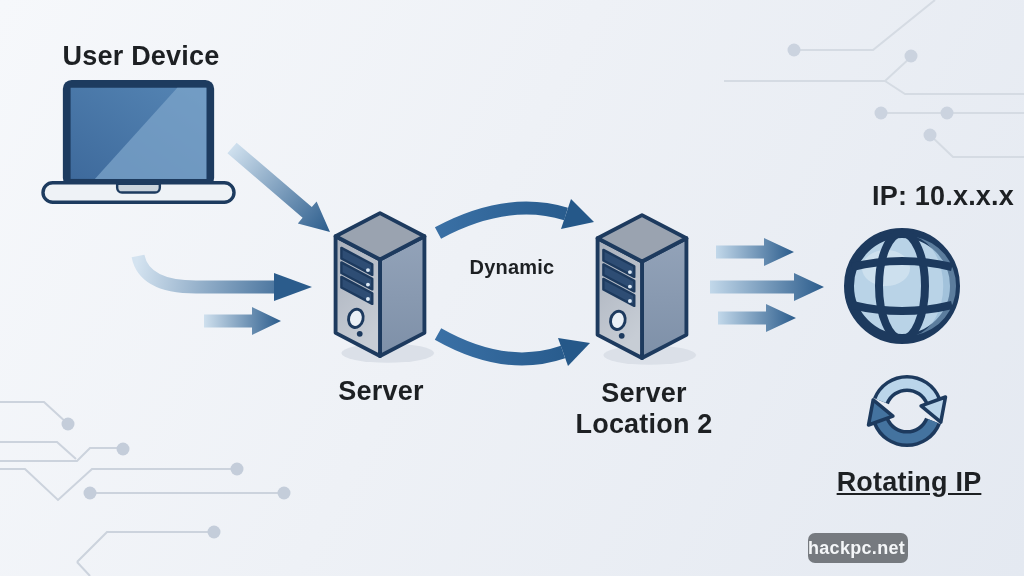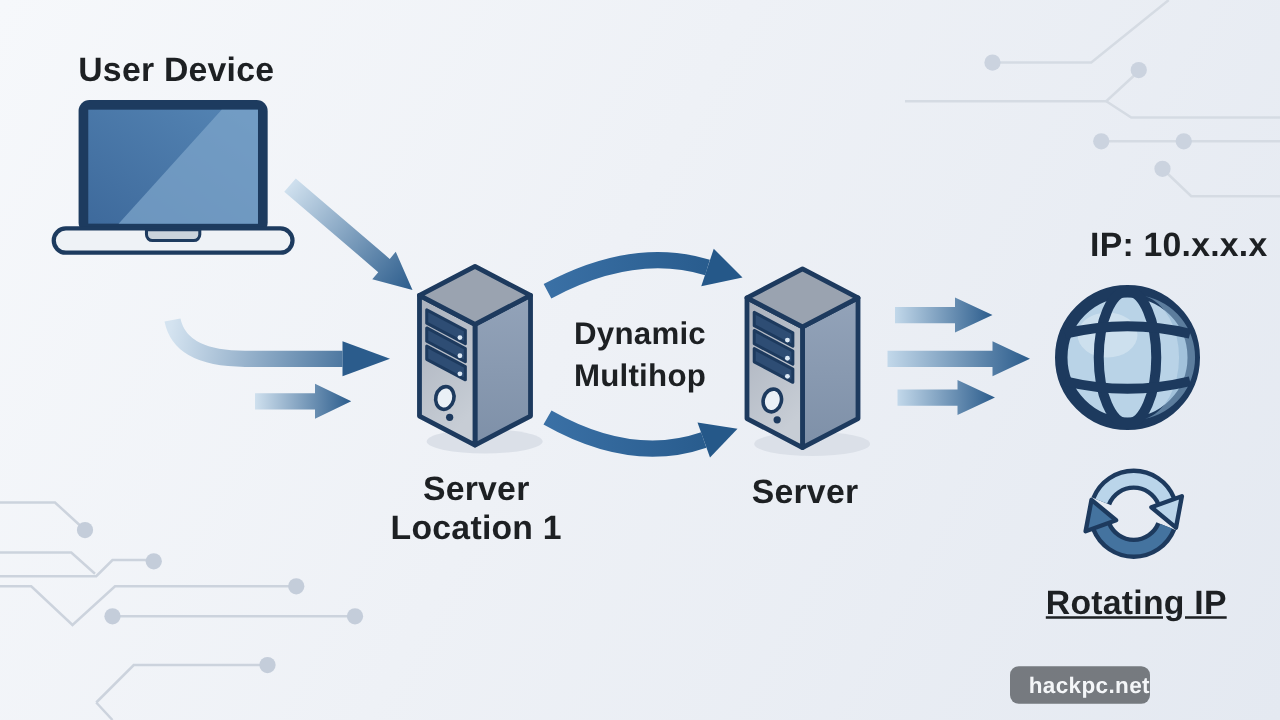--- a/index.html
+++ b/index.html
@@ -9,27 +9,27 @@
     background:linear-gradient(118deg,#f6f8fb 0%,#eef1f6 45%,#e4e9f1 100%);
   }
   .layer{position:absolute;left:0;top:0;pointer-events:none;}
   .icon{position:absolute;}
   .label{
     position:absolute;transform:translateX(-50%);
     color:#1d2023;font-weight:700;text-align:center;white-space:nowrap;
     letter-spacing:0.2px;
   }
   .lbl-27{font-size:27px;line-height:31px;}
-  .lbl-29{font-size:25px;line-height:34px;}
+  .lbl-29{font-size:20px;line-height:34px;}
   .label .ln{display:block;}
   .watermark{
     position:absolute;left:808px;top:533px;width:100px;height:30px;
     background:rgba(98,102,107,0.85);border-radius:7px;
-    display:flex;align-items:center;justify-content:flex-end;
-    color:#f4f6f8;font-weight:700;font-size:18px;letter-spacing:0.3px;padding-left:12px;
+    display:flex;align-items:center;justify-content:flex-start;
+    color:#f4f6f8;font-weight:700;font-size:18px;letter-spacing:0.3px;
   }
 </style>
 </head>
 <body>
 
 <div class="canvas">
 
   <svg class="layer" width="1024" height="576">
     <g stroke="#d5dbe3" stroke-width="2" fill="none">
       <path d="M 935,0 L 873,50 H 798"></path>
@@ -220,30 +220,29 @@
         <path d="M -26,-10 A 28 28 0 0 1 26,-10" stroke="#44739f" stroke-width="10" fill="none"></path>
         <polygon points="38.5,-14 14.1,-5.2 33.8,11.1" fill="#44739f" stroke="#1d3a5e" stroke-width="3.5" stroke-linejoin="round"></polygon>
       </g>
     </svg>
   </div>
 
   <div class="label lbl-27" style="left:141px;top:41px;">User Device</div>
 
   <div class="label lbl-27" style="left:381px;top:376px;">
     <span class="ln">Server</span>
-    <span class="ln">Location 1</span>
   </div>
 
   <div class="label lbl-29" style="left:512px;top:250px;">
     <span class="ln">Dynamic</span>
-    <span class="ln">Multihop</span>
   </div>
 
   <div class="label lbl-27" style="left:644px;top:378px;">
     <span class="ln">Server</span>
+    <span class="ln">Location 2</span>
   </div>
 
   <div class="label lbl-27" style="left:905px;top:181px;margin-left:38px;">IP: 10.x.x.x</div>
   <div class="label lbl-27" style="left:909px;top:467px;text-decoration:underline;">Rotating IP</div>
 
   <div class="watermark">
     <span>hackpc.net</span>
   </div>
 
 </div>

